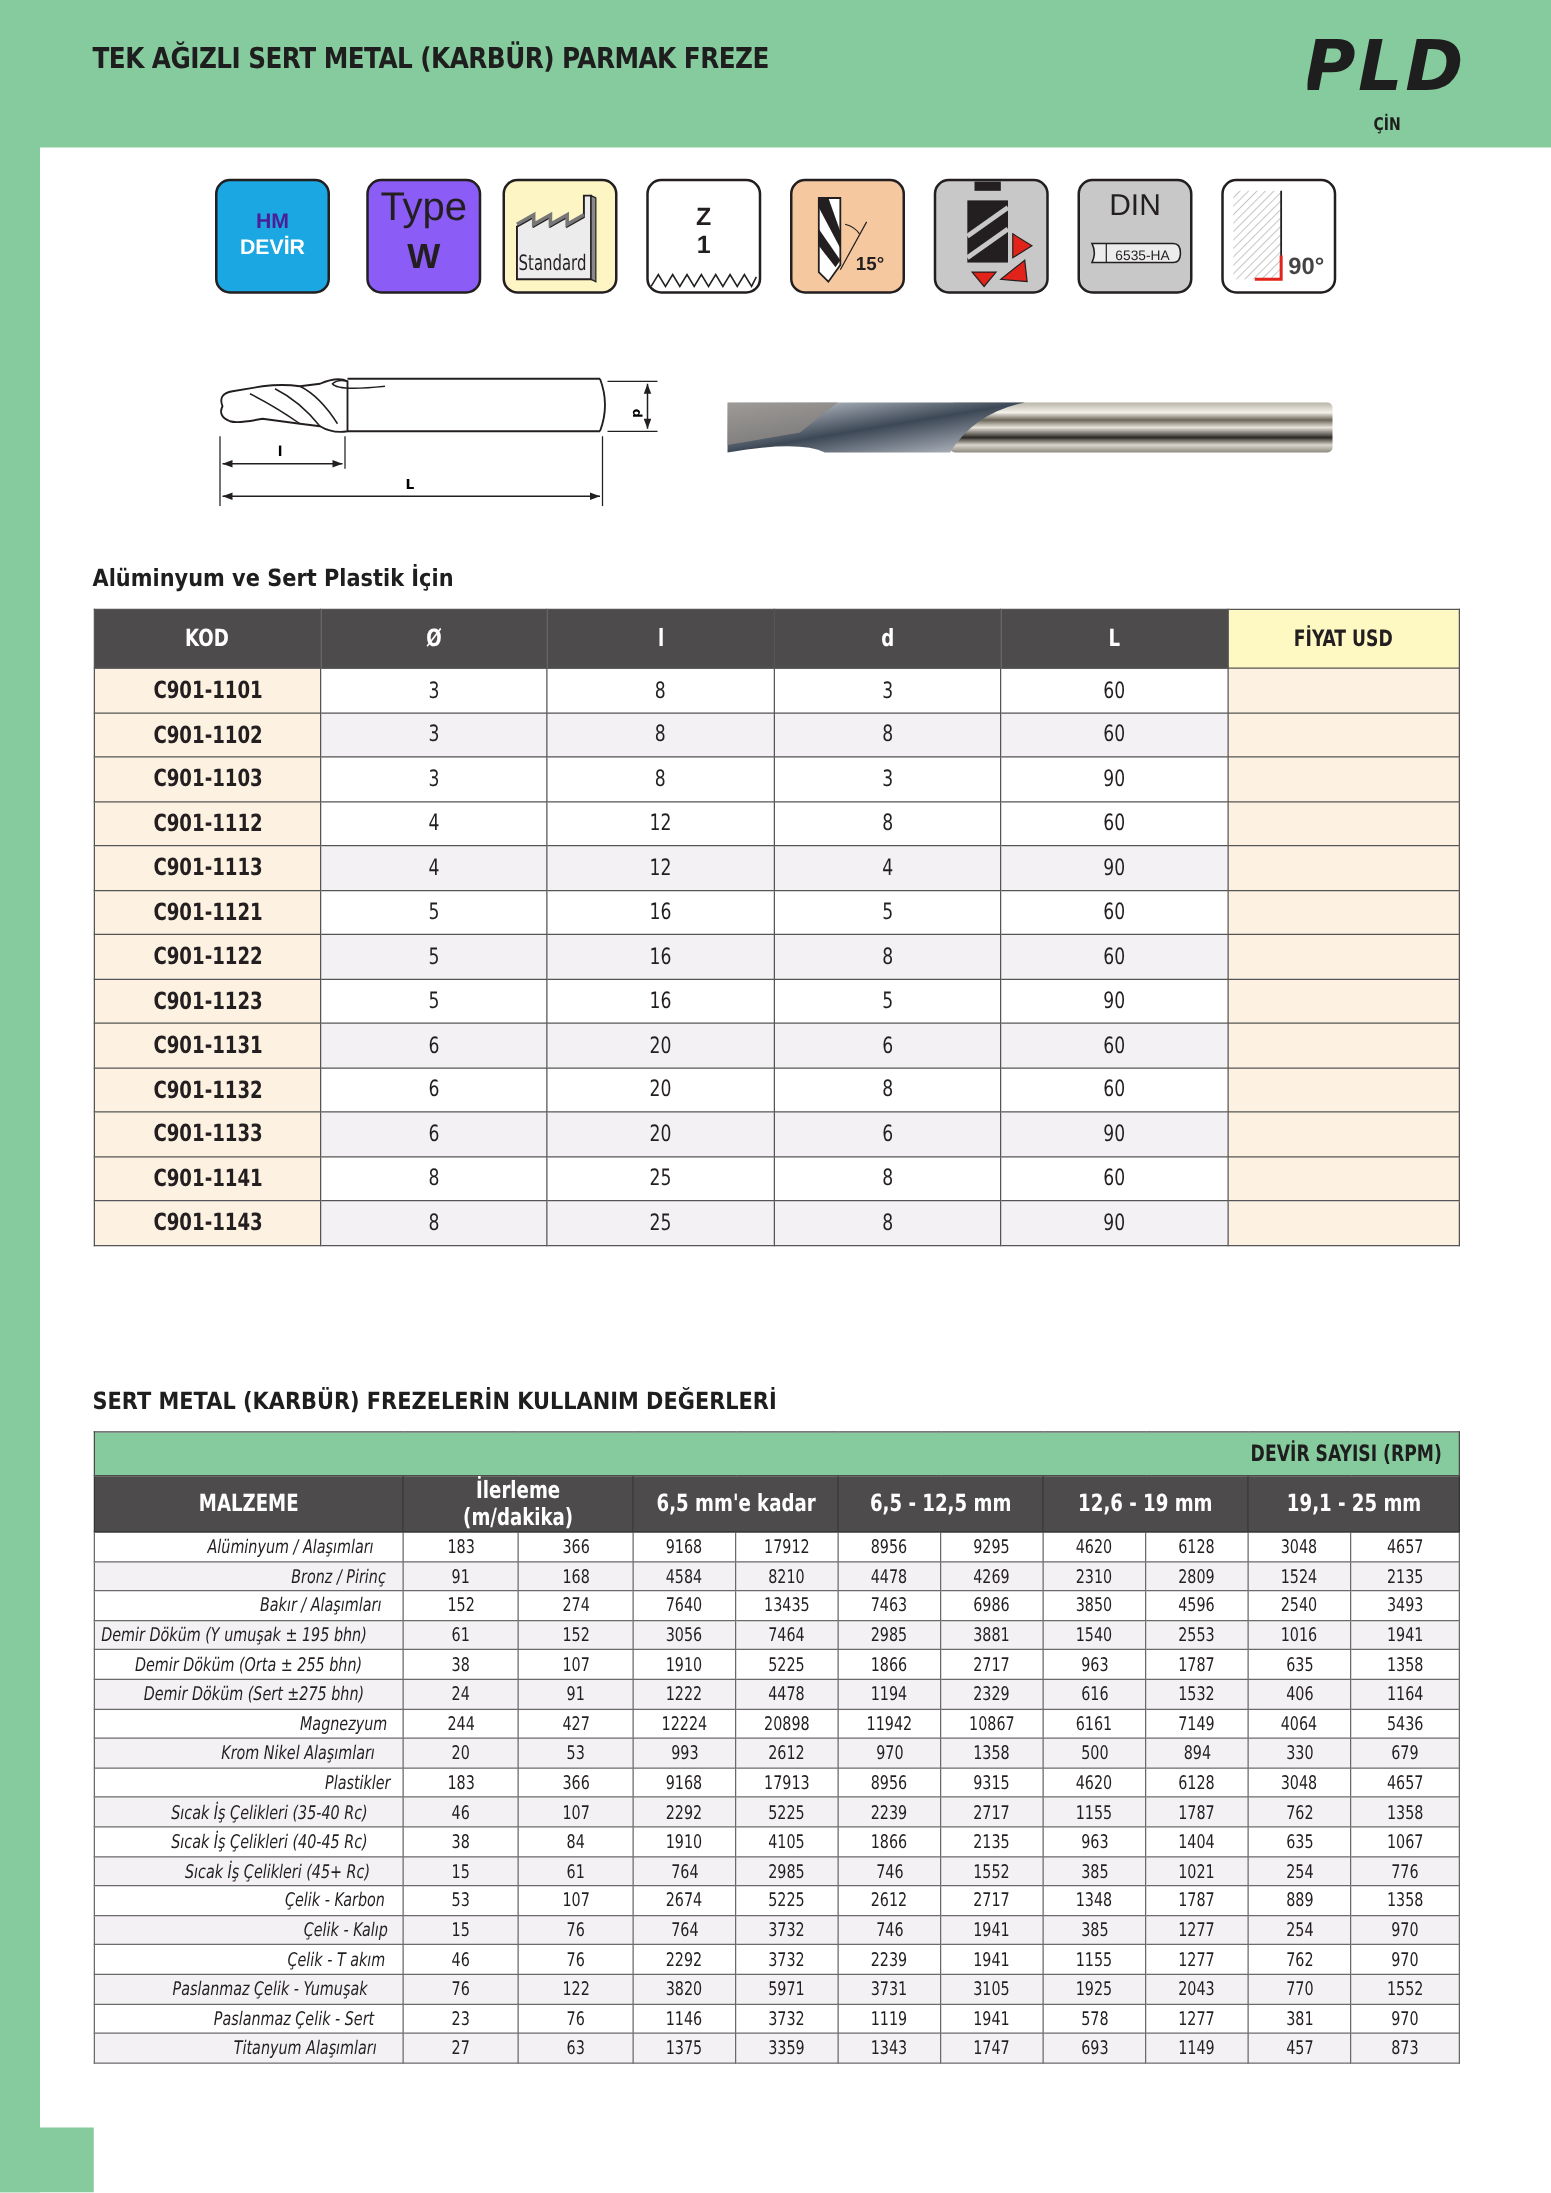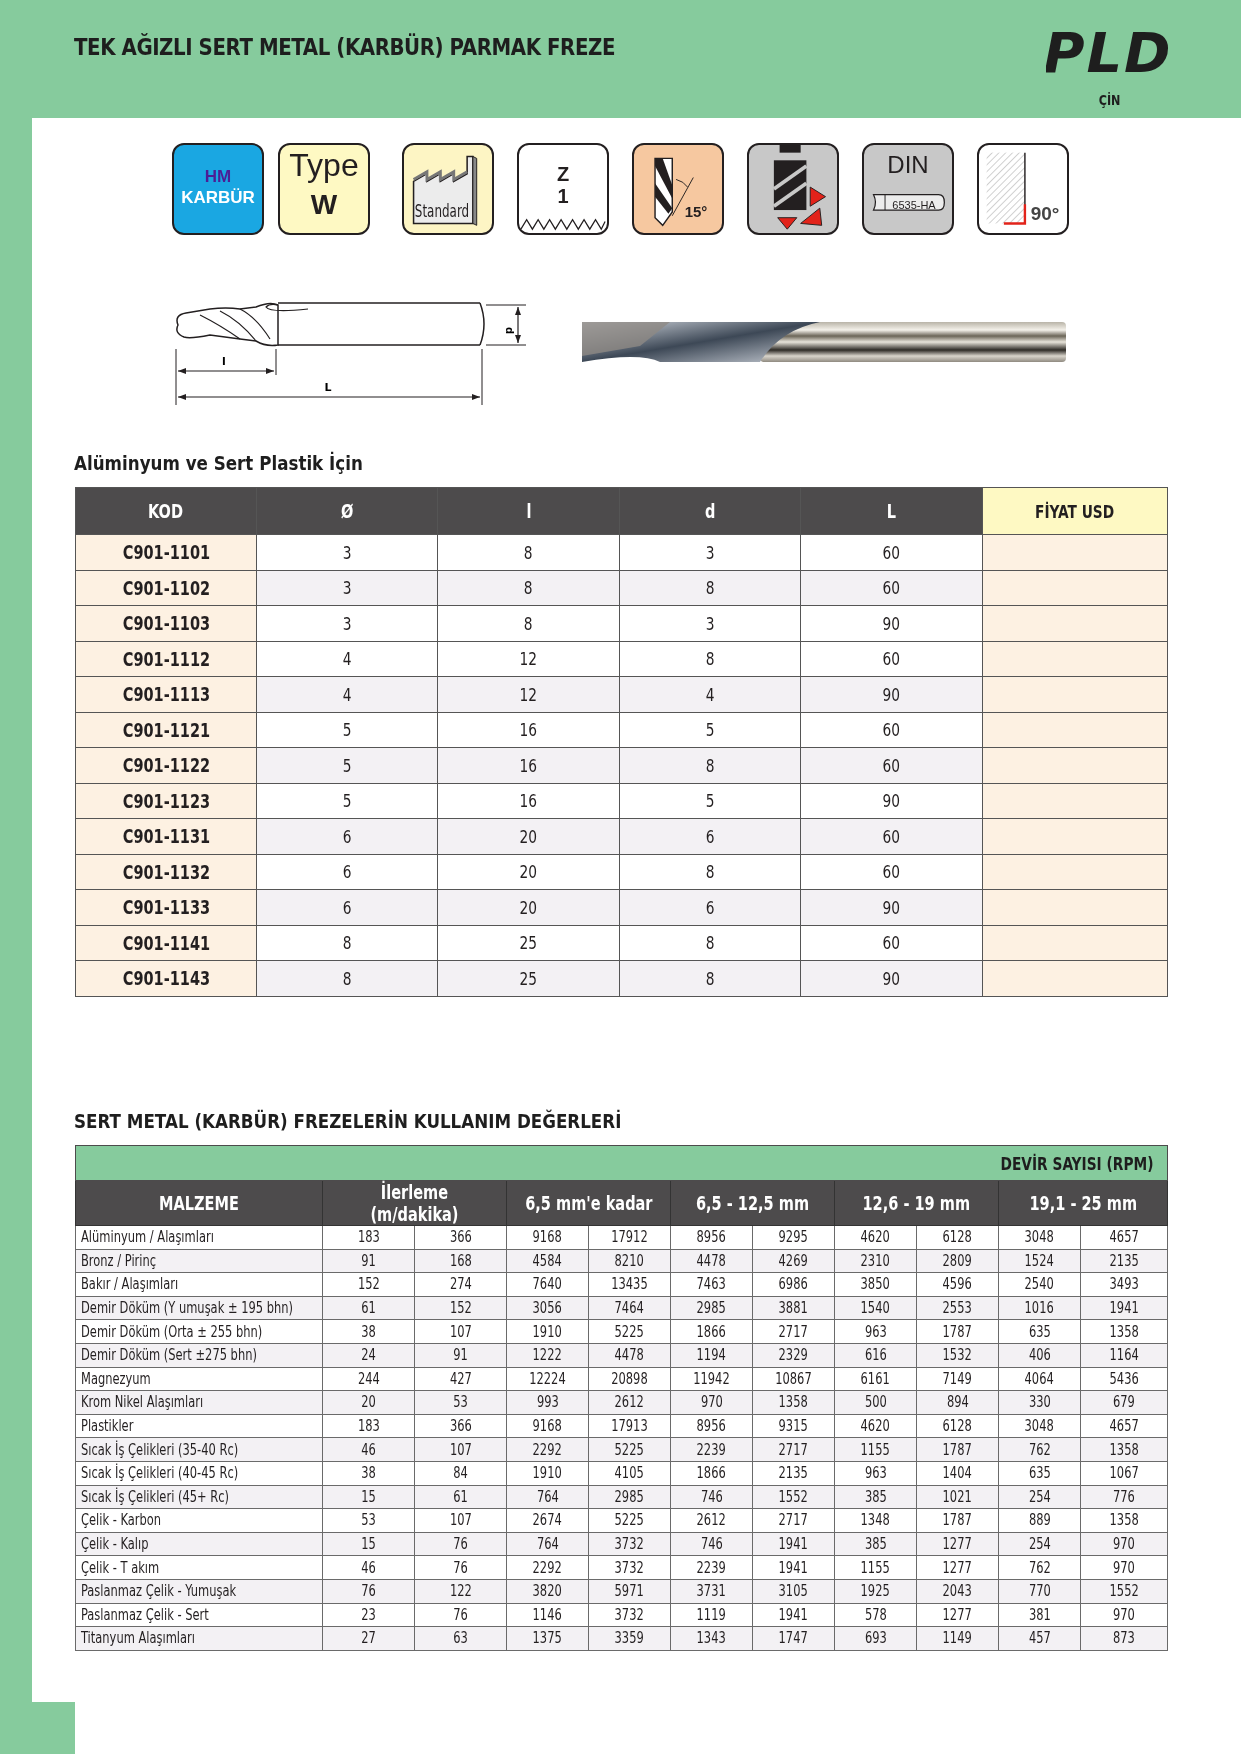--- a/index.html
+++ b/index.html
@@ -41,21 +41,21 @@
   .product-table tbody tr.alt td { background: #f3f1f4; }
   .product-table tbody tr.alt td.code, .product-table tbody tr.alt td.price { background: #fdf1e2; }
   .cnd { display: inline-block; transform: scaleX(0.85); }
 
   
   .usage-table { position: absolute; left: 75px; top: 1145px; width: 1092px; }
   .usage-table th, .usage-table td { border: 1px solid #6a6a6a; }
   .usage-table .rpm-row th { background: #86cb9d; height: 35px; font-size: 18px; font-weight: bold; color: #1e1e1e; text-align: right; border-color: #4d4b4c; }
   .usage-table .col-row th { background: #4d4b4c; color: #fff; height: 36px; font-size: 19px; font-weight: bold; text-align: center; border-color: #333; }
   .usage-table tbody td { height: 23.6px; font-size: 15px; text-align: center; }
-  .usage-table tbody td.mat { text-align: left; padding-left: 5px; white-space: nowrap; }
+  .usage-table tbody td.mat { text-align: right; padding-left: 5px; white-space: nowrap; font-style: italic; }
   .usage-table tbody tr:nth-child(even) td { background: #f3f1f4; }
   .usage-table { border: 1.5px solid #333; }
 </style>
 </head>
 <body>
 
 <div class="band-top"></div>
 <div class="band-left"></div>
 <div class="band-foot"></div>
 
@@ -65,24 +65,24 @@
   <svg viewBox="0 0 124 58">
     <text x="62" y="50" text-anchor="middle" font-family="DejaVu Sans, sans-serif" font-weight="bold" font-style="italic" font-size="56" fill="#1e1e1e" letter-spacing="2">PLD</text>
   </svg>
 </div>
 <div class="origin-label">ÇİN</div>
 
 <div class="icon-row">
 
   <div class="ficon" style="left:0;background:#1aa7e2;">
     <div class="t" style="top:22px;color:#4c1d95;font-weight:bold;font-size:17px;">HM</div>
-    <div class="t" style="top:43px;color:#fff;font-weight:bold;font-size:17px;">KARBÜR</div>
-  </div>
-
-  <div class="ficon" style="left:106px;background:#fef9c3;">
+    <div class="t" style="top:43px;color:#fff;font-weight:bold;font-size:17px;">DEVİR</div>
+  </div>
+
+  <div class="ficon" style="left:121px;background:#8b5cf6;">
     <div class="t" style="top:2px;font-size:32px;color:#231f20;">Type</div>
     <div class="t" style="top:44px;font-size:28px;font-weight:bold;color:#231f20;">W</div>
   </div>
 
   <div class="ficon" style="left:230px;background:#fdf5c4;">
     <svg viewBox="0 0 92 92">
       <polygon points="10,38 24,30 24,38 38,30 38,38 52,30 52,38 66,30 66,12 72,12 72,82 10,82" fill="#ececec" stroke="#231f20" stroke-width="1.6"></polygon>
       <polygon points="72,12 76,14 76,84 72,82" fill="#888" stroke="#231f20" stroke-width="1"></polygon>
       <polyline points="10,36 24,28 24,36 38,28 38,36 52,28 52,36 66,28" fill="none" stroke="#777" stroke-width="3"></polyline>
     </svg>

